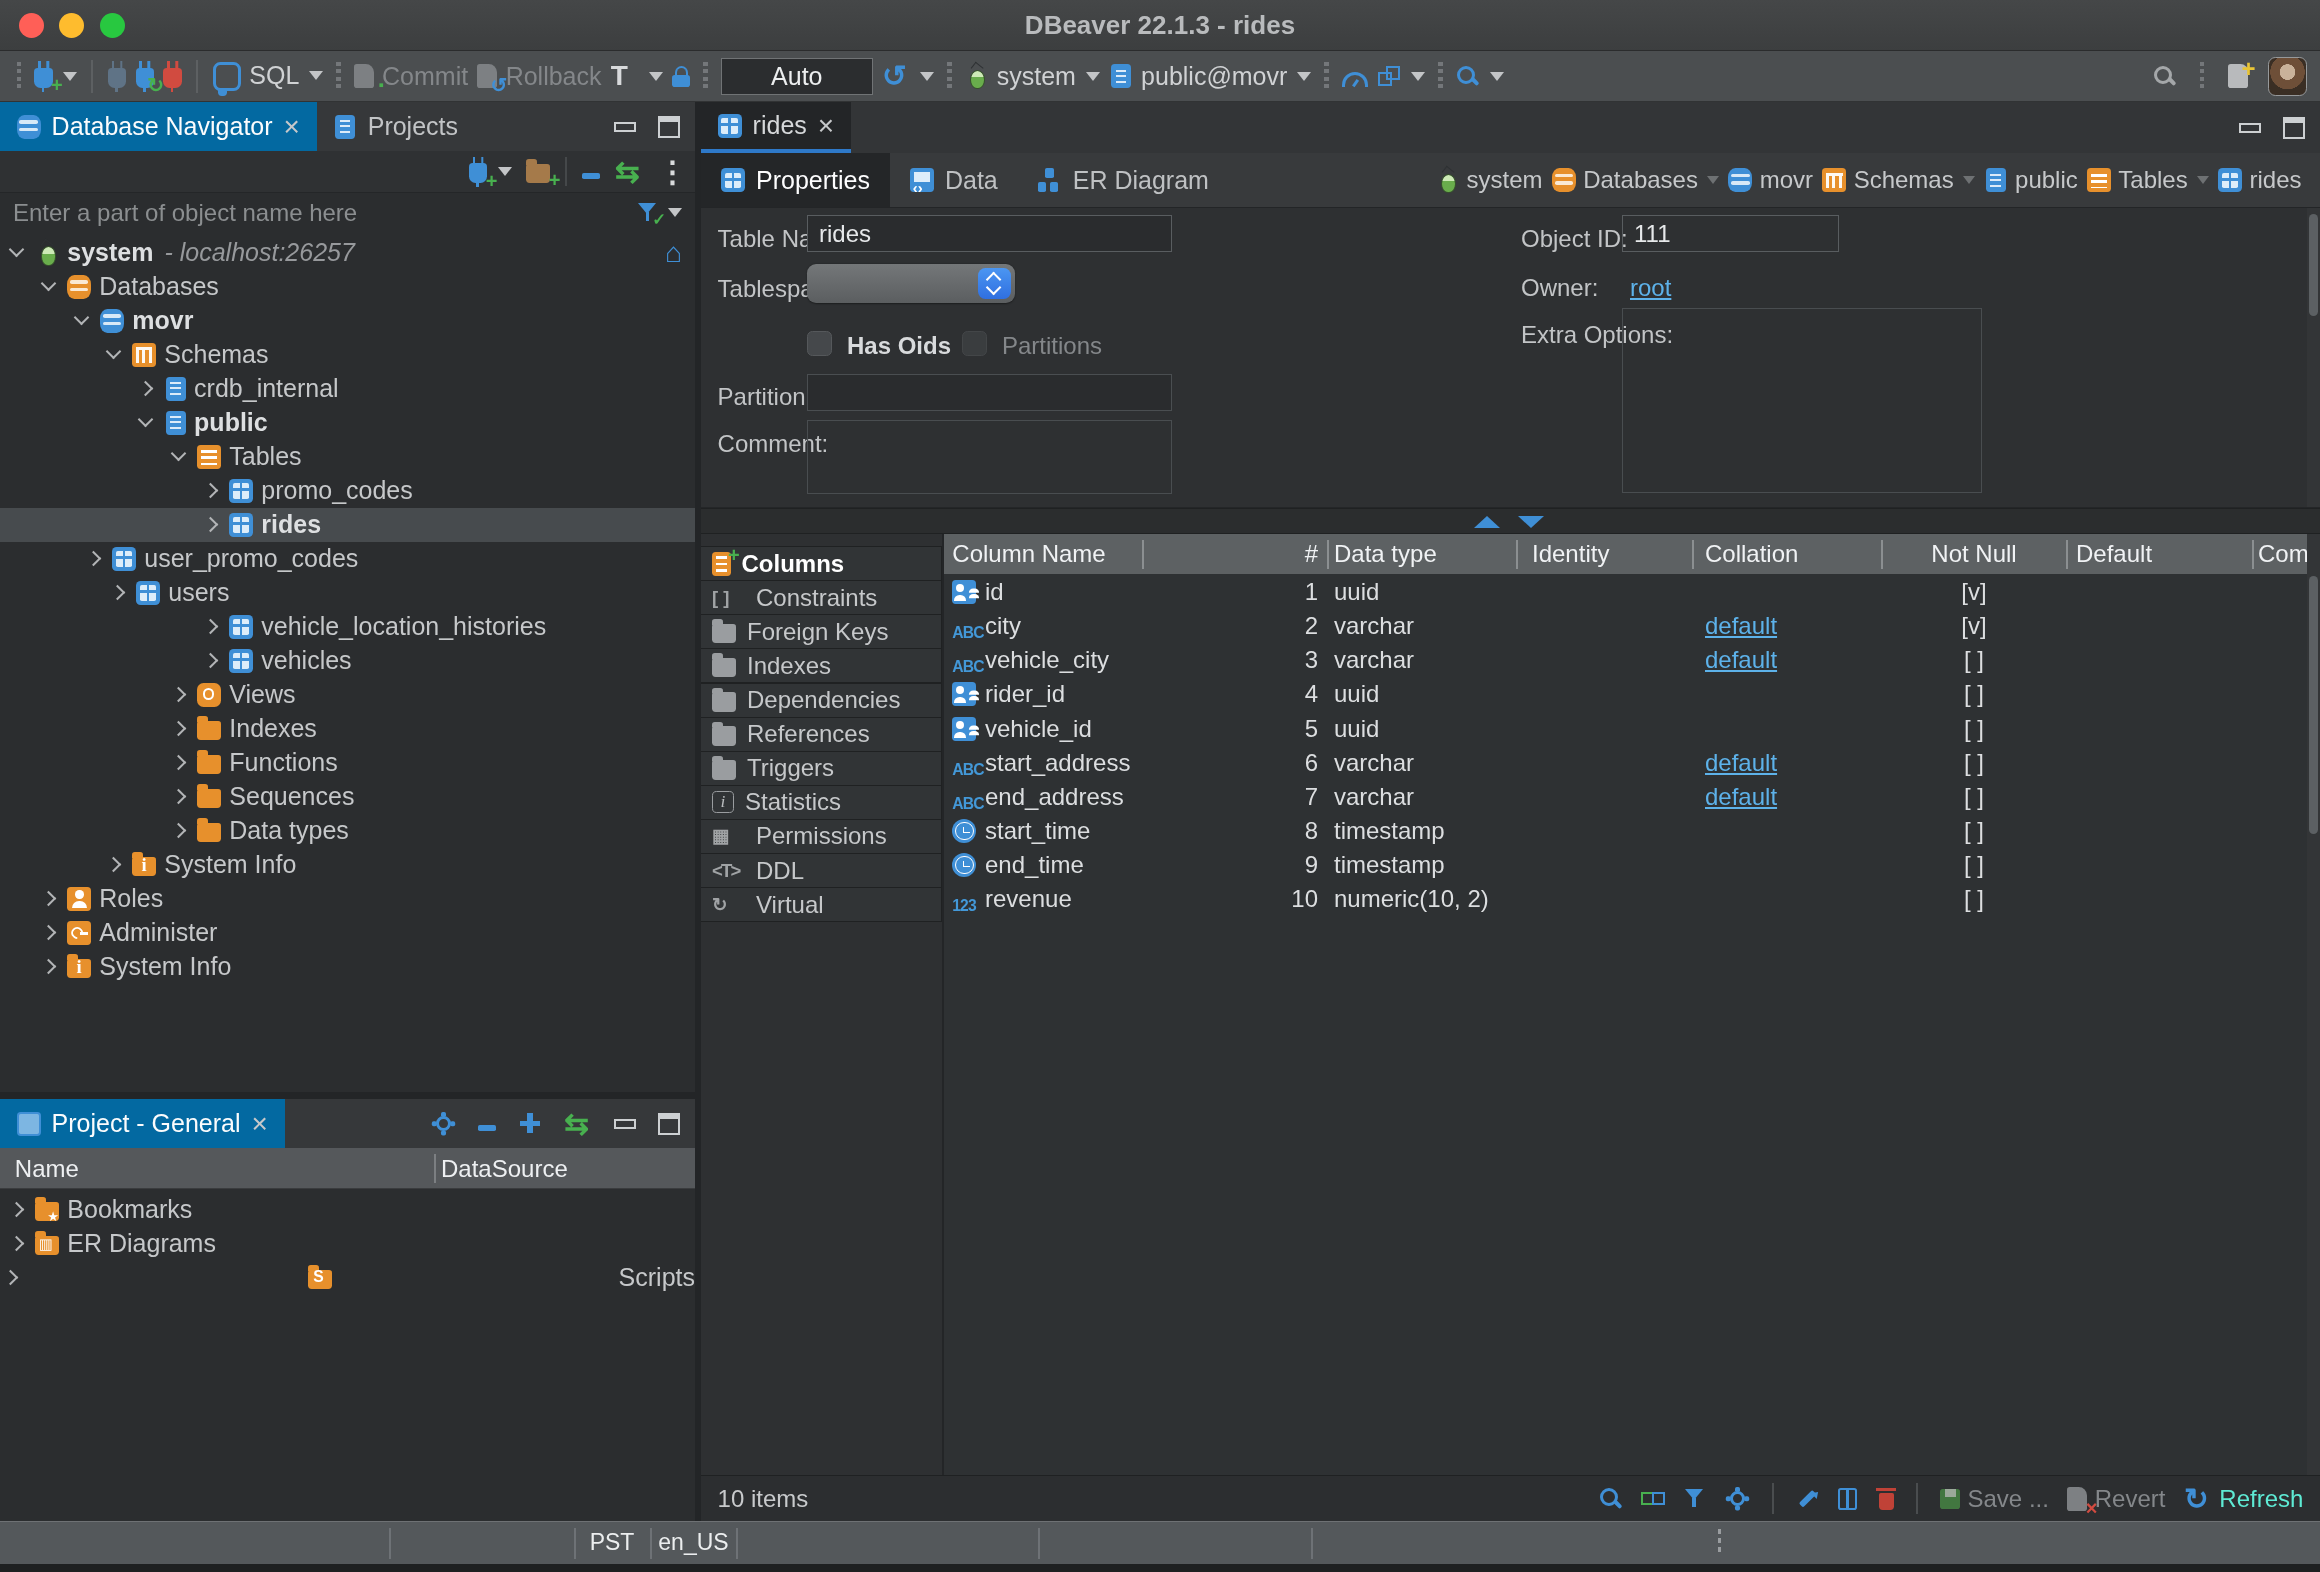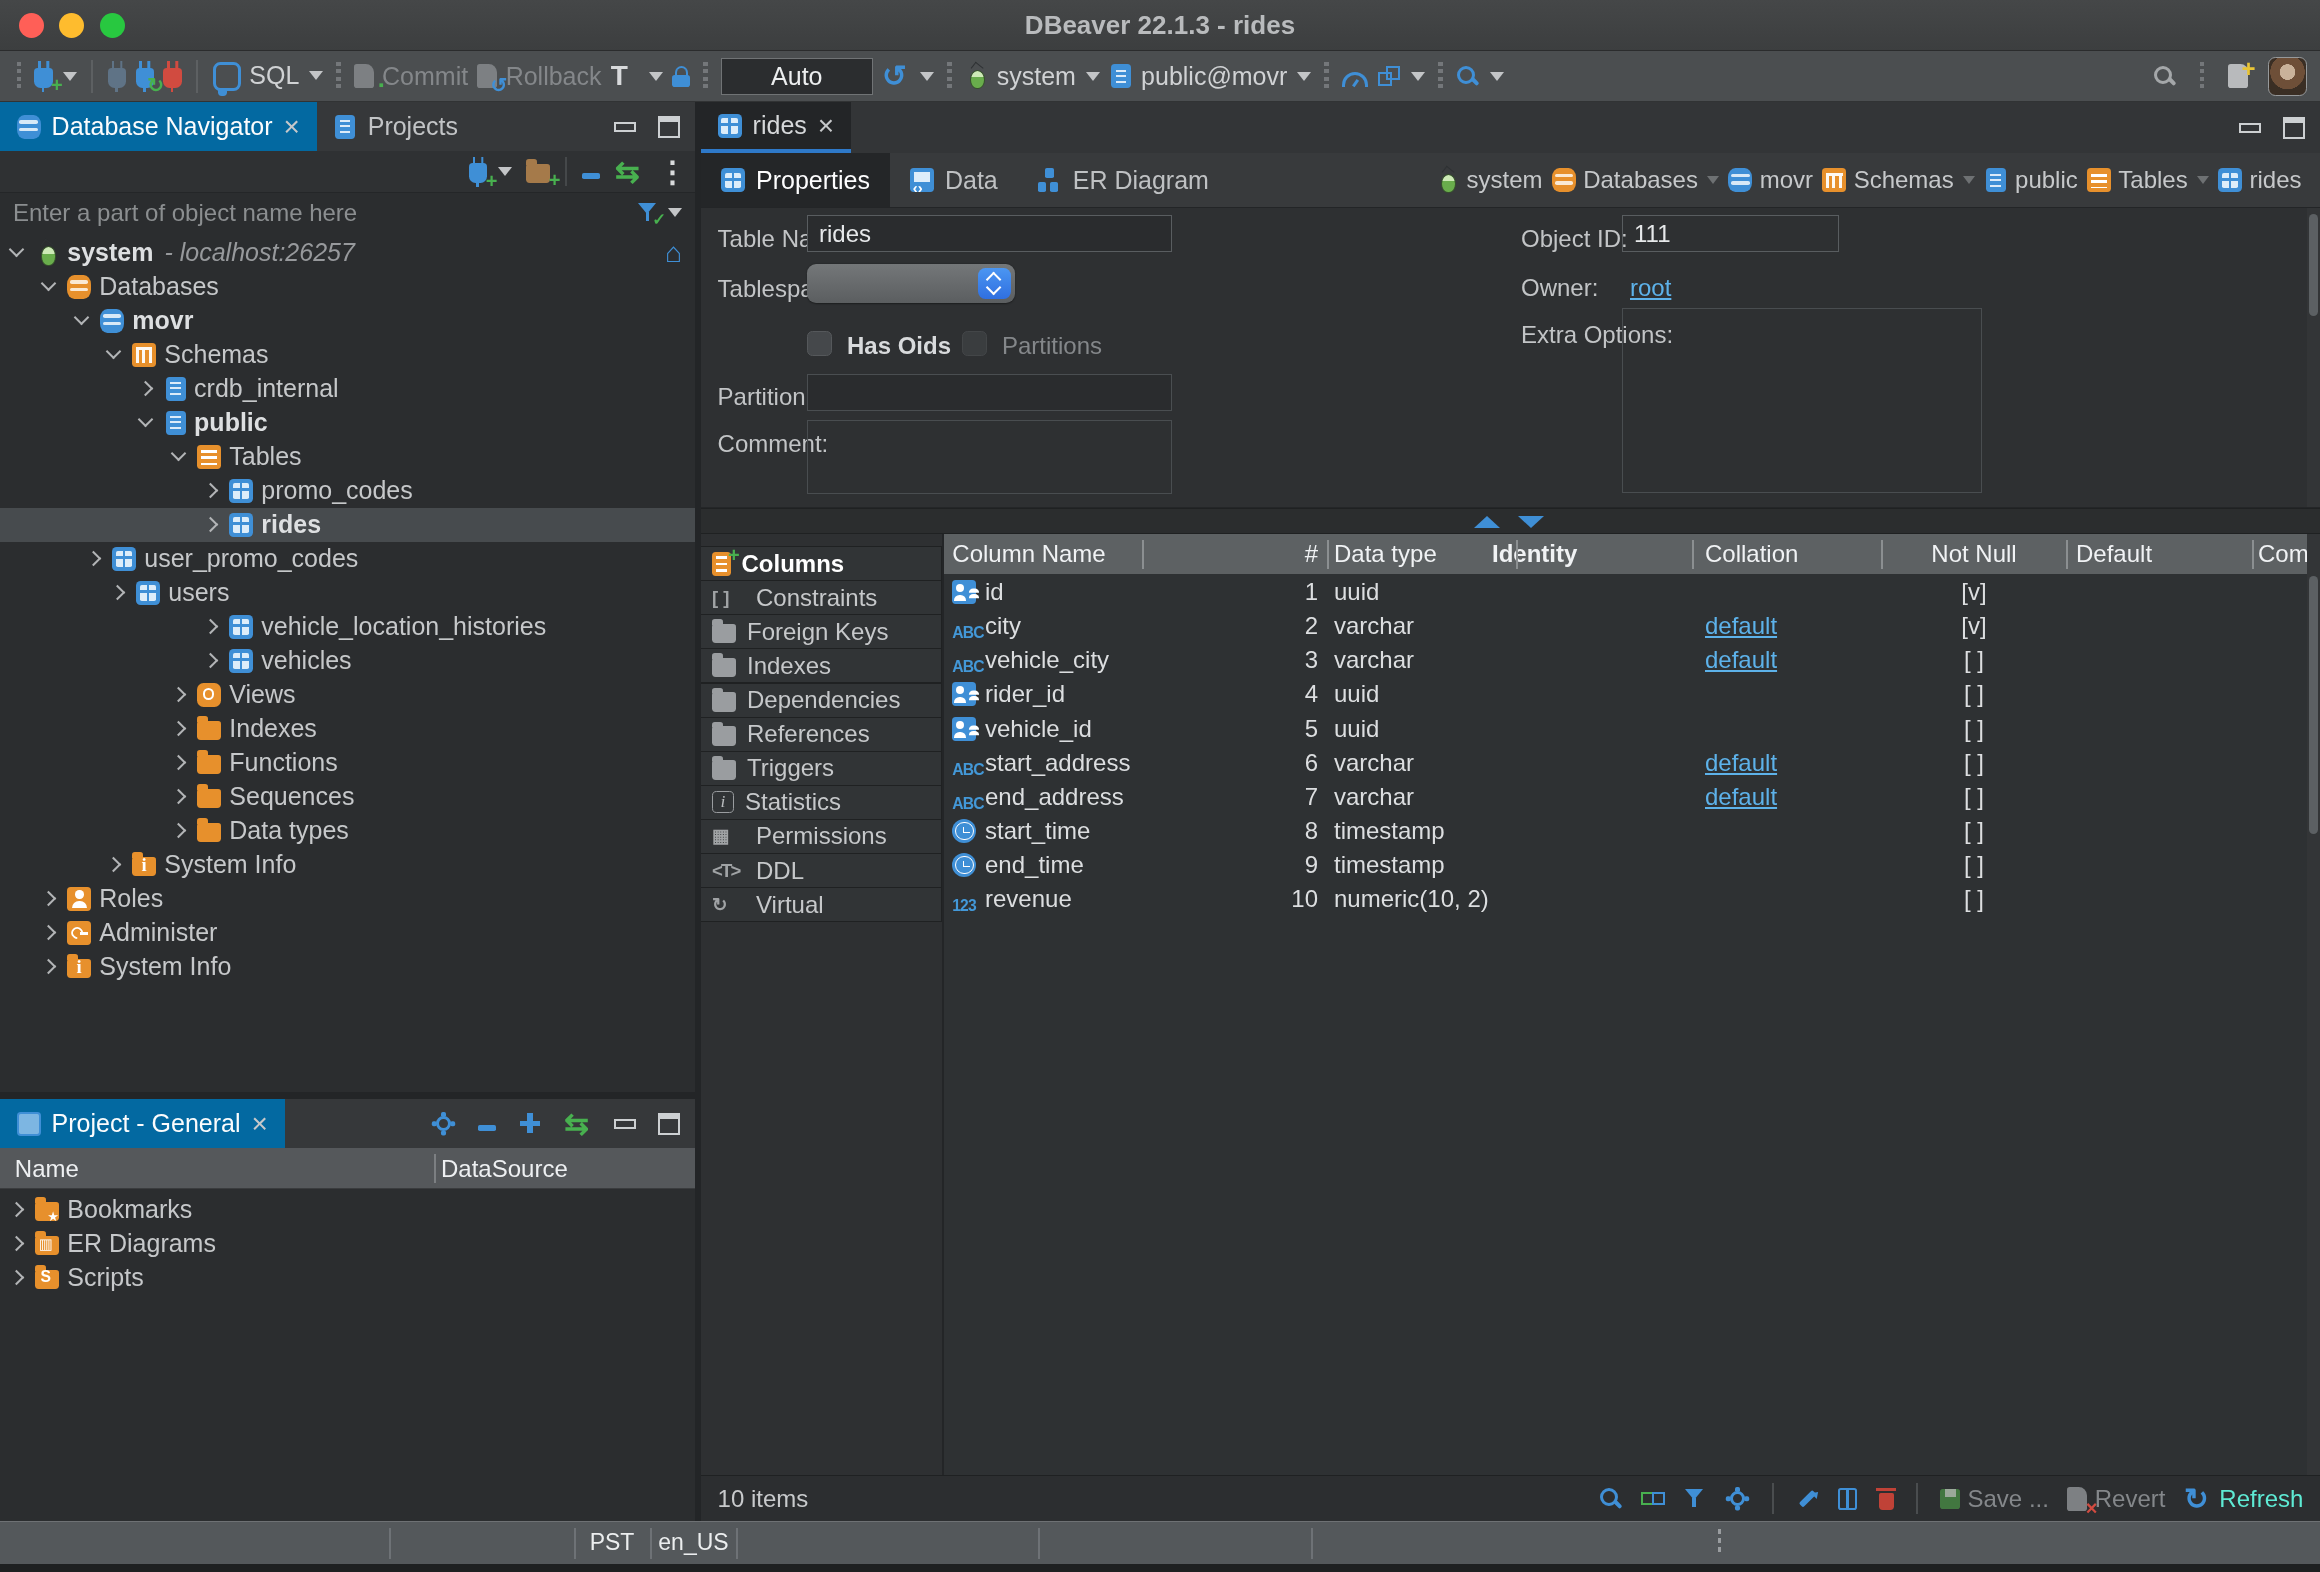--- a/index.html
+++ b/index.html
@@ -520,21 +520,21 @@
           <div class="trow" style="padding-left: 11px;">
             <span class="chev"></span>
             <span class="icn ic-folder bm"></span>
             <span class="tlabel">Bookmarks</span>
           </div>
           <div class="trow" style="padding-left: 11px;">
             <span class="chev"></span>
             <span class="icn ic-folder er"></span>
             <span class="tlabel">ER Diagrams</span>
           </div>
-          <div class="trow" style="padding-left: 11px;">
+          <div class="trow" style="padding-left: 5px; justify-content: space-between;">
             <span class="chev"></span>
             <span class="icn ic-folder sc"></span>
             <span class="tlabel">Scripts</span>
           </div>
         </div>
     </div>
   </div>
 
   <div class="maincol">
     <div class="etabstrip">
@@ -675,21 +675,21 @@
           <div class="ltab">
             <span class="txticn gray g-virtual"></span>
             <span>Virtual</span>
           </div>
         </div>
       <div class="grid">
         <div class="ghead" id="grid-head">
             <span class="hcell" style="left: 8.3px; width: 185px;">Column Name</span>
             <span class="hcell" style="left: 277px; width: 97px; text-align: right;">#</span>
             <span class="hcell" style="left: 390px; width: 175px;">Data type</span>
-            <span class="hcell" style="left: 548px; width: 166px; font-weight: bold;">Identity</span>
+            <span class="hcell" style="left: 588px; width: 166px;">Identity</span>
             <span class="hcell" style="left: 761px; width: 166px;">Collation</span>
             <span class="hcell" style="left: 937px; width: 186px; text-align: center;">Not Null</span>
             <span class="hcell" style="left: 1132px; width: 166px;">Default</span>
             <span class="hcell" style="left: 1314px; width: 59px;">Comment</span>
             <span class="tick" style="left: 198px;"></span>
             <span class="tick" style="left: 383px;"></span>
             <span class="tick" style="left: 572px;"></span>
             <span class="tick" style="left: 748px;"></span>
             <span class="tick" style="left: 937px;"></span>
             <span class="tick" style="left: 1122px;"></span>

